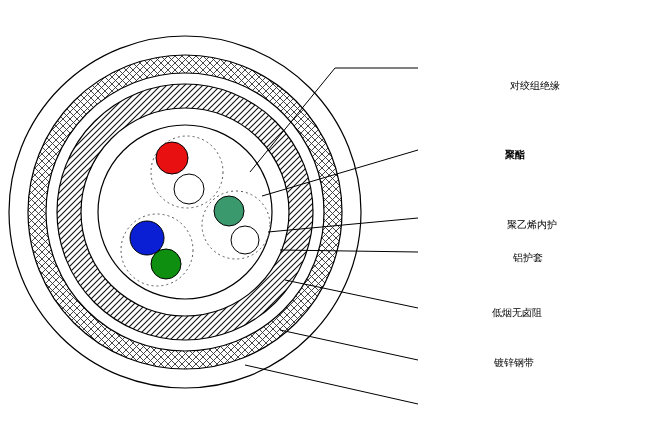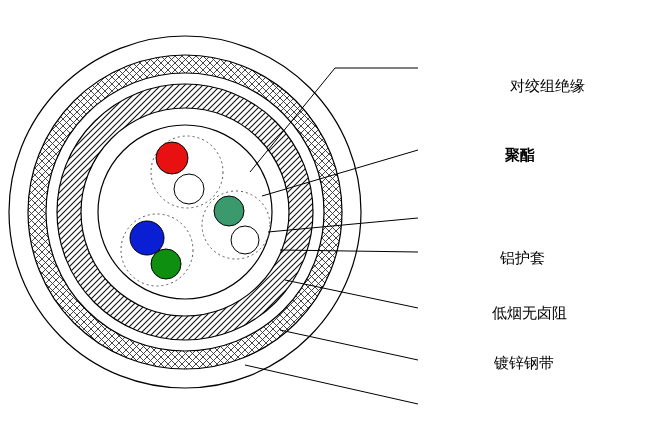--- a/index.html
+++ b/index.html
@@ -15,21 +15,21 @@
     background: #ffffff;
     overflow: hidden;
   }
   #diagram-svg {
     position: absolute;
     left: 0;
     top: 0;
   }
   .callout-label {
     position: absolute;
-    font-size: 15px;
+    font-size: 10px;
     color: #000000;
     white-space: nowrap;
     line-height: 20px;
   }
 </style>
 </head>
 <body>
 
 <div id="stage">
 
@@ -83,21 +83,22 @@
       <polyline points="285,280 418,308"></polyline>
       <polyline points="280,330 418,360"></polyline>
       <polyline points="245,365 418,404"></polyline>
     </g>
   </svg>
 
   <div class="callout-label" style="left:510px; top:76px;">对绞组绝缘</div>
 
   <div class="callout-label" style="left:505px; top:145px;font-weight:bold;">聚酯</div>
 
+  <div class="callout-label" style="left:507px; top:215px;">聚乙烯内护</div>
 
-  <div class="callout-label" style="left:500px; top:248px;">铝护套</div>
+  <div class="callout-label" style="left:513px; top:248px;">铝护套</div>
 
   <div class="callout-label" style="left:494px; top:353px;">镀锌钢带</div>
 
   <div class="callout-label" style="left:492px; top:303px;">低烟无卤阻</div>
 
 
 </div>
 
 </body></html>

